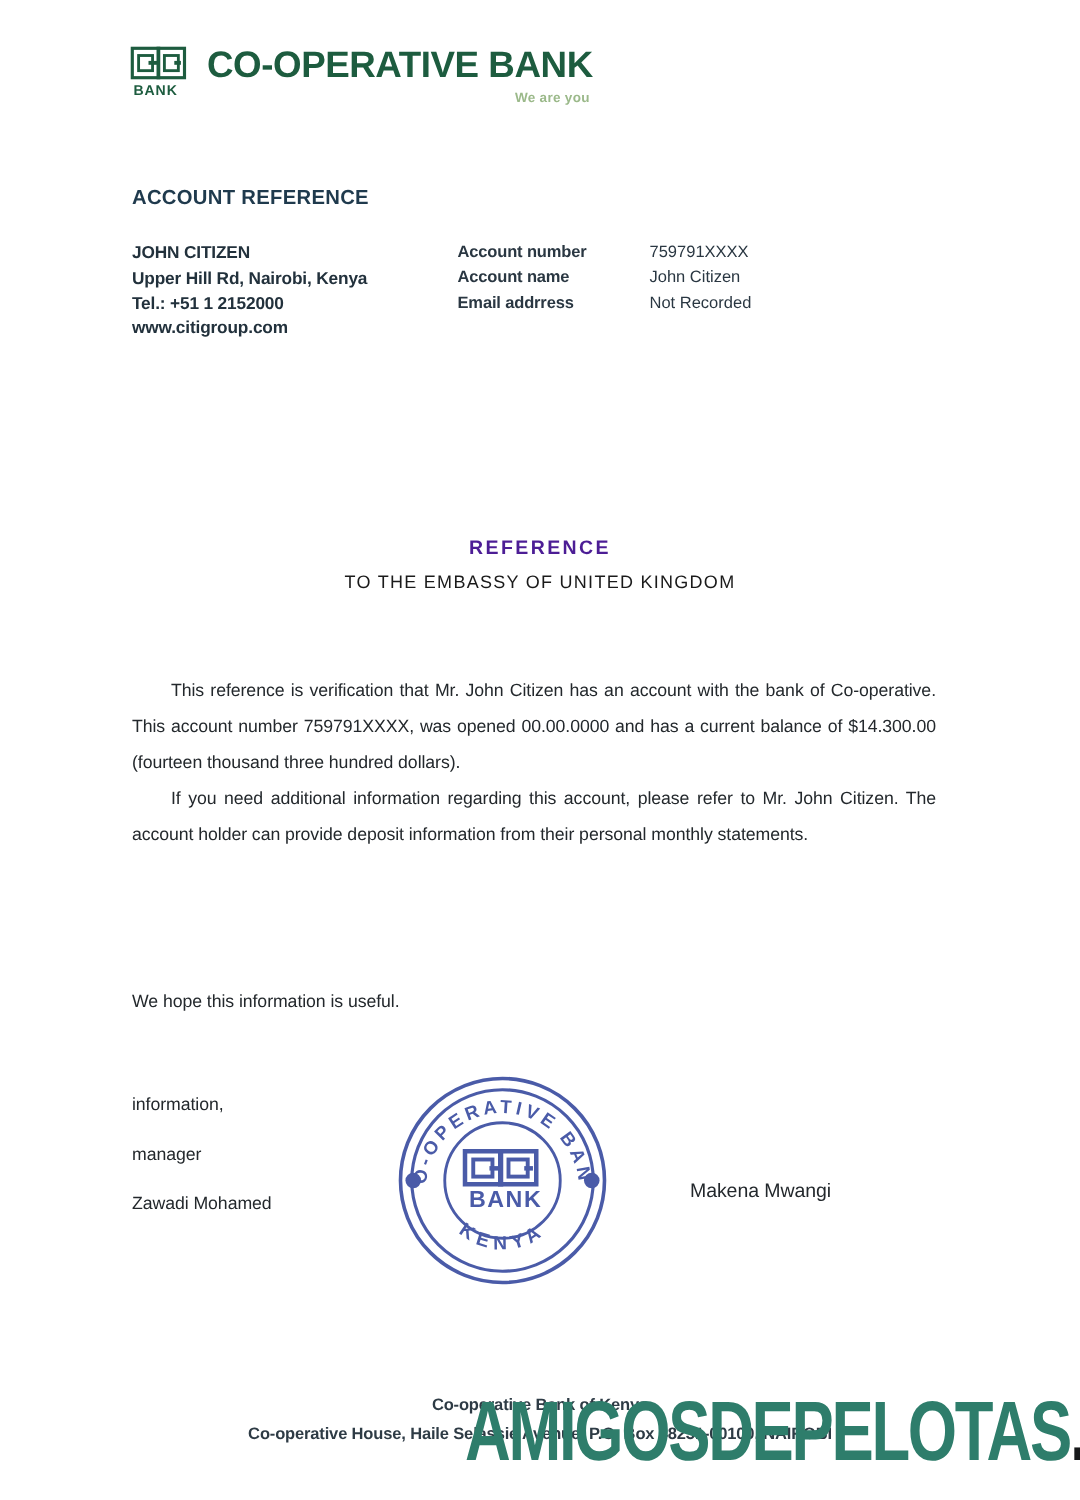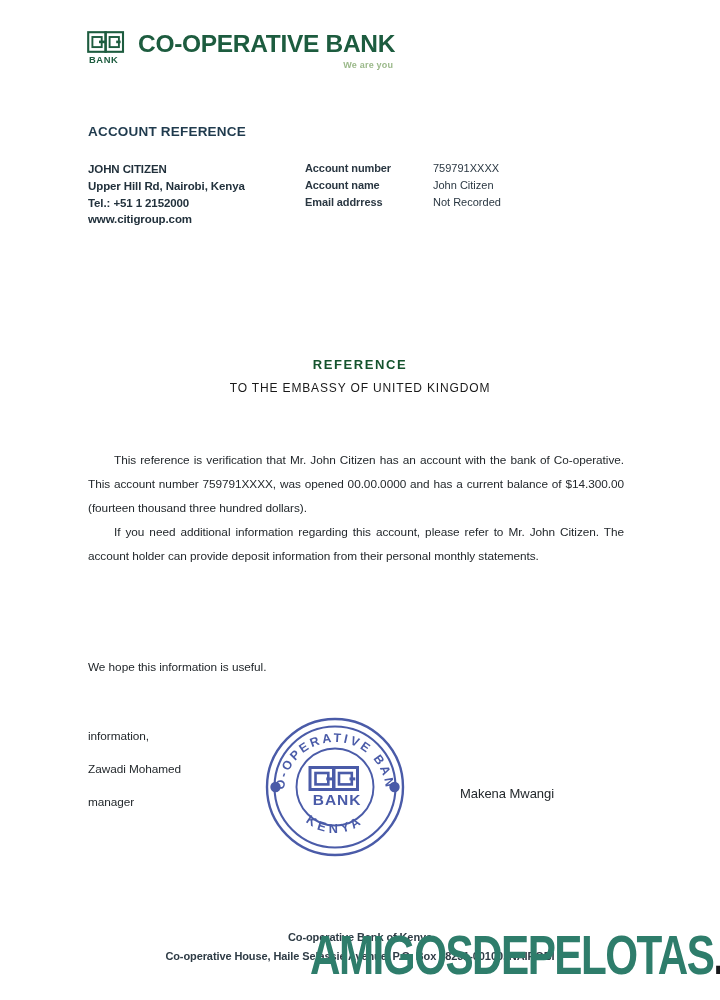--- a/index.html
+++ b/index.html
@@ -108,21 +108,21 @@
   
   .ref-heading {
     position: absolute;
     top: 357px;
     left: 0;
     width: 720px;
     text-align: center;
     font-size: 13px;
     font-weight: 700;
     letter-spacing: 1.6px;
-    color: #14532d;
+    color: #4c1d95;
   }
   .ref-sub {
     position: absolute;
     top: 381px;
     left: 0;
     width: 720px;
     text-align: center;
     font-size: 12px;
     font-weight: 400;
     letter-spacing: 0.85px;
@@ -278,22 +278,22 @@
 
   <div class="body-copy">
     <p class="indent">This reference is verification that Mr. John Citizen has an account with the bank of Co-operative. This account number 759791XXXX, was opened 00.00.0000 and has a current balance of $14.300.00 (fourteen thousand three hundred dollars).</p>
     <p class="indent">If you need additional information regarding this account, please refer to Mr. John Citizen. The account holder can provide deposit information from their personal monthly statements.</p>
   </div>
 
   <div class="closing">We hope this information is useful.</div>
 
   <div class="signoff">
     <div>information,</div>
+    <div>manager</div>
     <div>Zawadi Mohamed</div>
-    <div>manager</div>
   </div>
 
   <div class="countersign">Makena Mwangi</div>
 
   <div class="stamp">
     <svg width="146" height="146" viewBox="0 0 146 146" aria-hidden="true">
       <defs>
         <path id="arcTop" d="M 22,79 A 51,51 0 0 1 124,79"></path>
         <path id="arcBottom" d="M 30,76 A 43,43 0 0 0 116,76"></path>
       </defs>

